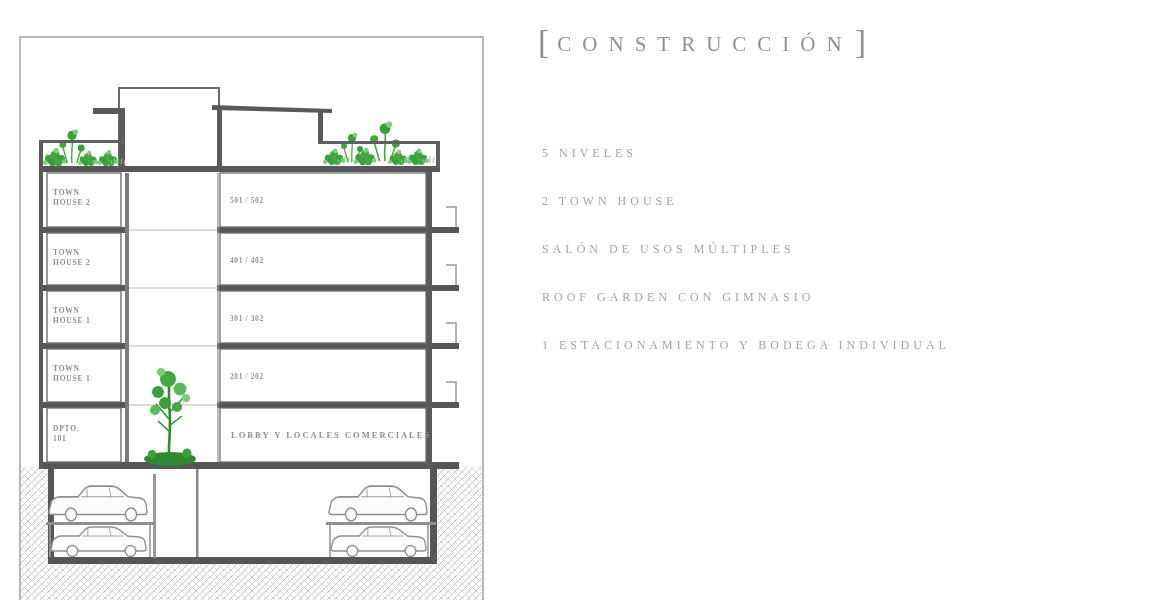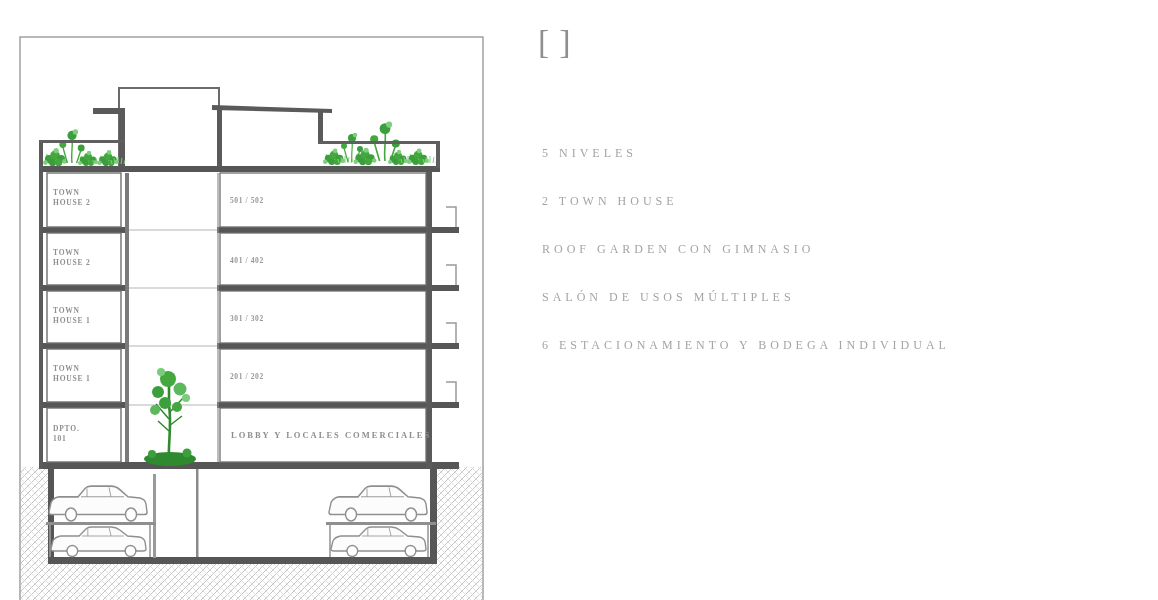--- a/index.html
+++ b/index.html
@@ -197,24 +197,25 @@
         <circle cx="155" cy="393" r="5" fill="#5cb85c"></circle>
         <circle cx="186" cy="381" r="4" fill="#79cc79"></circle>
         <circle cx="161" cy="355" r="4" fill="#79cc79"></circle>
       </g>
     </svg>
   </div>
 
   <div class="info-panel">
     <div class="panel-title">
       <span class="bracket open">[</span>
+      <span class="title-text">CONSTRUCCIÓN</span>
       <span class="bracket close">]</span>
     </div>
     <ul class="feature-list">
       <li>5 NIVELES</li>
       <li>2 TOWN HOUSE</li>
+      <li>SALÓN DE USOS MÚLTIPLES</li>
       <li>ROOF GARDEN CON GIMNASIO</li>
-      <li>SALÓN DE USOS MÚLTIPLES</li>
-      <li>6 ESTACIONAMIENTO Y BODEGA INDIVIDUAL</li>
+      <li>1 ESTACIONAMIENTO Y BODEGA INDIVIDUAL</li>
     </ul>
   </div>
 
 </div>
 
 </body></html>

